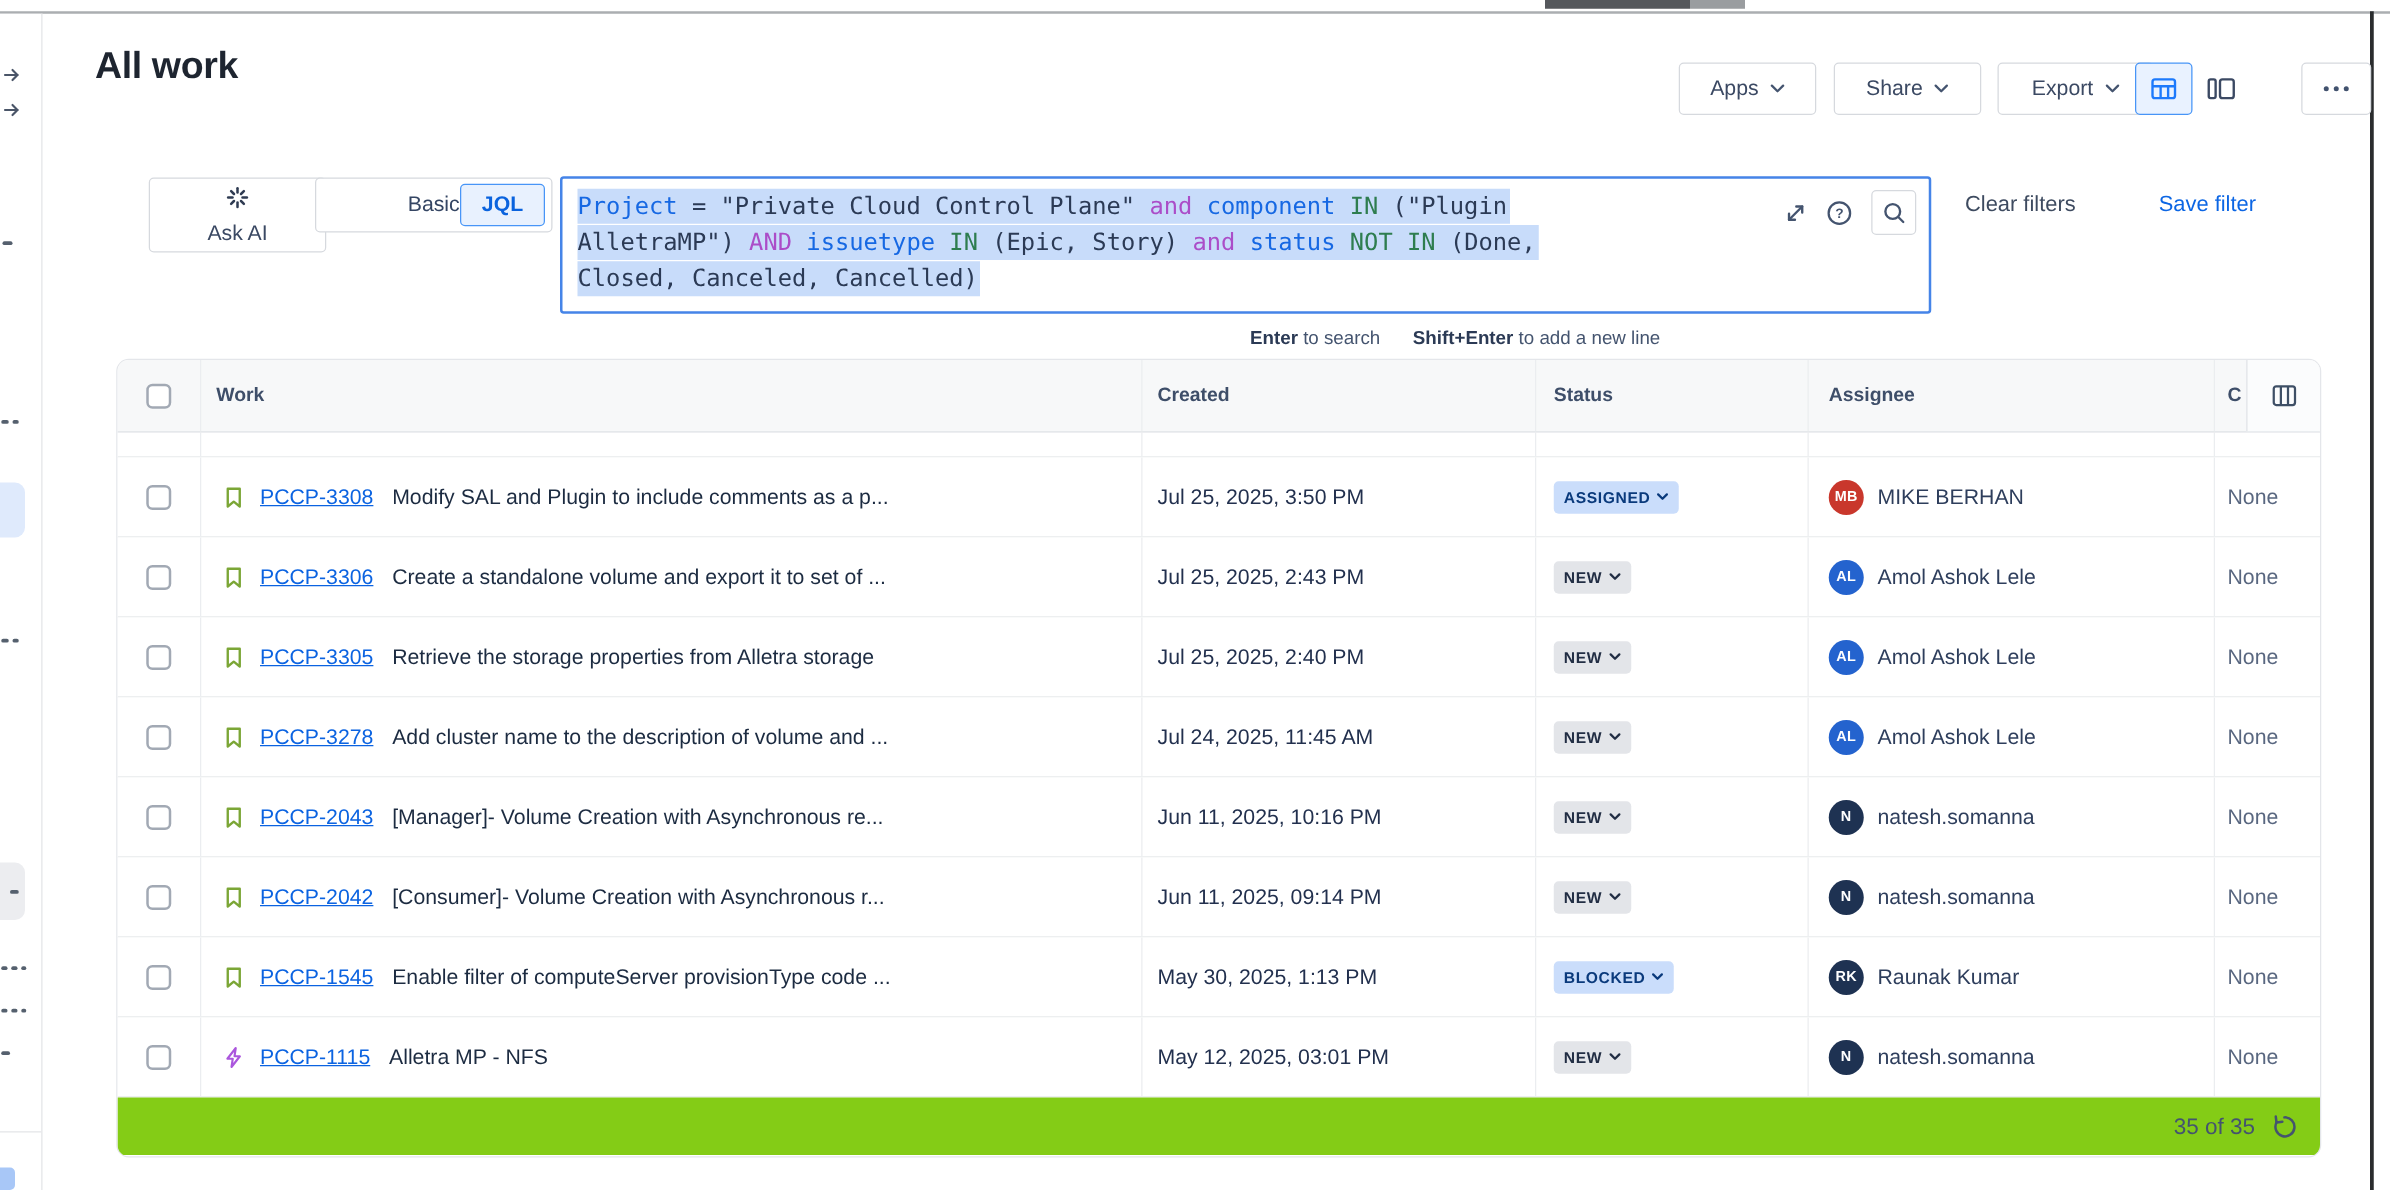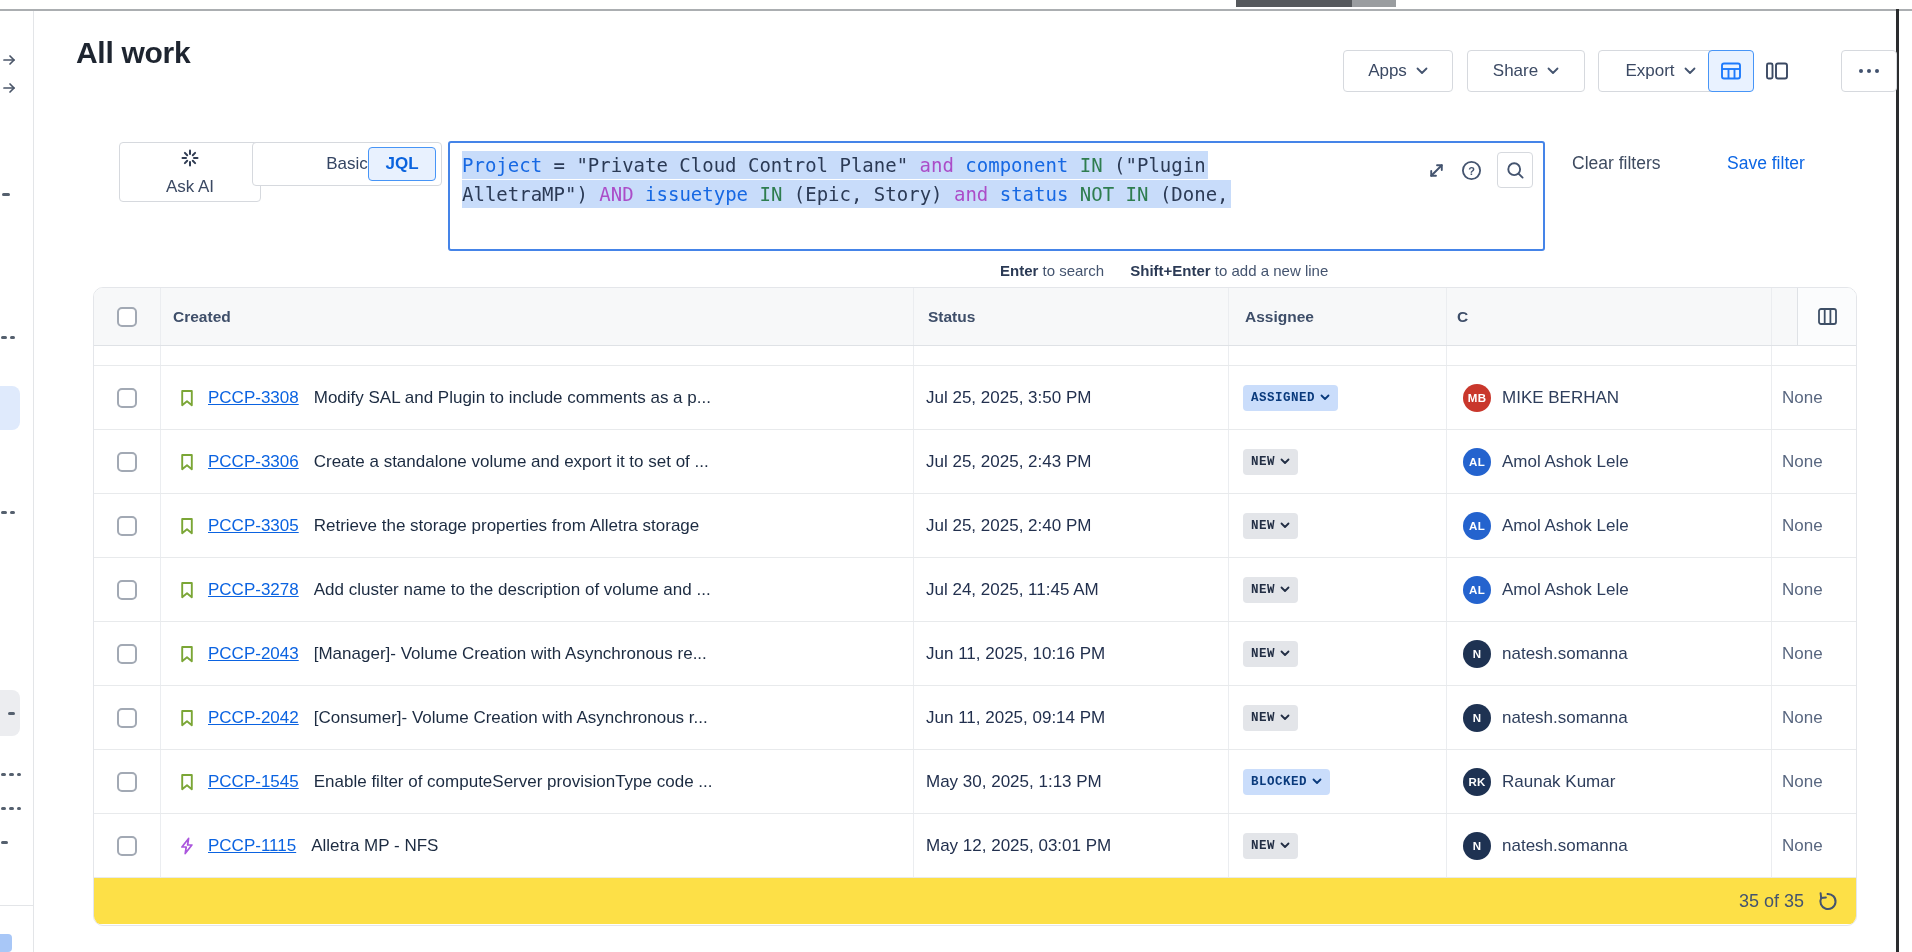--- a/index.html
+++ b/index.html
@@ -111,30 +111,30 @@
   .checkbox { width:20px; height:20px; border:2px solid #A2A9B4; border-radius:5px; background:#fff; cursor:pointer; }
   .c-work { padding-left:16px; gap:11px; }
   .type-icon { width:20px; height:20px; flex:0 0 auto; display:flex; align-items:center; }
   .ikey { font-size:17px; color:#0B63E1; text-decoration:underline; cursor:pointer; white-space:nowrap; }
   .ititle { font-size:17px; color:#1C2B41; margin-left:4px; white-space:nowrap; }
   .c-created { padding-left:12px; font-size:17px; color:#22304E; }
   .c-status { padding-left:14px; }
   .pill {
     display:inline-flex; align-items:center; gap:5px; height:26px; padding:0 8px;
     border:none; border-radius:4px; font-size:12.5px; font-weight:700; letter-spacing:0.5px;
-    font-family:Liberation Mono, monospace; cursor:pointer;
+    font-family:Liberation Sans, sans-serif; cursor:pointer;
   }
   .pill-blue { background:#CADDFB; color:#0A3A7C; }
   .pill-gray { background:#E3E5E9; color:#222E44; }
   .c-assignee { padding-left:16px; gap:11px; }
   .avatar { width:28px; height:28px; border-radius:50%; color:#fff; font-size:11.5px; font-weight:700; display:flex; align-items:center; justify-content:center; letter-spacing:0.3px; flex:0 0 auto; }
   .aname { font-size:17px; color:#2E3E5C; white-space:nowrap; }
   .c-cat { padding-left:10px; font-size:17px; color:#596780; }
 
-  .tfoot { height:46px; display:flex; align-items:center; justify-content:flex-end; gap:12px; padding-right:17px; background:#fde047; }
+  .tfoot { height:46px; display:flex; align-items:center; justify-content:flex-end; gap:12px; padding-right:17px; background:#84cc16; }
   .foot-count { font-size:18px; color:#44546F; }
 </style>
 </head>
 <body>
 
 <div class="top-strip"></div>
 <div class="top-artifact"></div>
 <div class="top-artifact2"></div>
 <div class="top-line"></div>
 <div class="right-edge"></div>
@@ -231,20 +231,21 @@
 
 <div class="segmented">
   <span class="seg-basic">Basic</span>
   <span class="seg-jql">JQL</span>
 </div>
 
 <div class="jql-box">
   <div>
       <div class="jql-line"><span class="jql-sel"><span class="tok-field">Project</span><span class="tok-text"> = "Private Cloud Control Plane" </span><span class="tok-kw">and</span><span class="tok-text"> </span><span class="tok-field">component</span><span class="tok-text"> </span><span class="tok-op">IN</span><span class="tok-text"> ("Plugin</span></span></div>
       <div class="jql-line"><span class="jql-sel"><span class="tok-text">AlletraMP") </span><span class="tok-kw">AND</span><span class="tok-text"> </span><span class="tok-field">issuetype</span><span class="tok-text"> </span><span class="tok-op">IN</span><span class="tok-text"> (Epic, Story) </span><span class="tok-kw">and</span><span class="tok-text"> </span><span class="tok-field">status</span><span class="tok-text"> </span><span class="tok-op">NOT IN</span><span class="tok-text"> (Done,</span></span></div>
+      <div class="jql-line"><span class="jql-sel"><span class="tok-text">Closed, Canceled, Cancelled)</span></span></div>
     </div>
   <div class="jql-icons">
     <button class="icon-btn">
       <svg width="19" height="19" viewBox="0 0 18 18" fill="none" stroke="#44546F" stroke-width="1.8" stroke-linecap="round" stroke-linejoin="round">
         <line x1="4" y1="14" x2="14" y2="4"></line>
         <polyline points="9.5,4 14,4 14,8.5"></polyline>
         <polyline points="4,9.5 4,14 8.5,14"></polyline>
       </svg>
     </button>
     <button class="icon-btn">
@@ -267,20 +268,21 @@
 
 <div class="jql-hints">
   <b>Enter</b><span> to search</span><span class="hint-gap"></span><b>Shift+Enter</b><span> to add a new line</span>
 </div>
 
 <div class="worktable">
   <div class="grid-row thead">
     <div class="cell c-check">
         <span class="checkbox"></span>
       </div>
+    <div class="cell th-work">Work</div>
     <div class="cell th-created">Created</div>
     <div class="cell th-status">Status</div>
     <div class="cell th-assignee">Assignee</div>
     <div class="cell th-cat">C</div>
     <div class="pin-cell">
       <svg width="21" height="19" viewBox="0 0 21 19" fill="none" stroke="#3E4F66" stroke-width="1.8">
         <rect x="2" y="2" width="17" height="15" rx="2"></rect>
         <line x1="7.7" y1="2" x2="7.7" y2="17"></line>
         <line x1="13.4" y1="2" x2="13.4" y2="17"></line>
       </svg>

